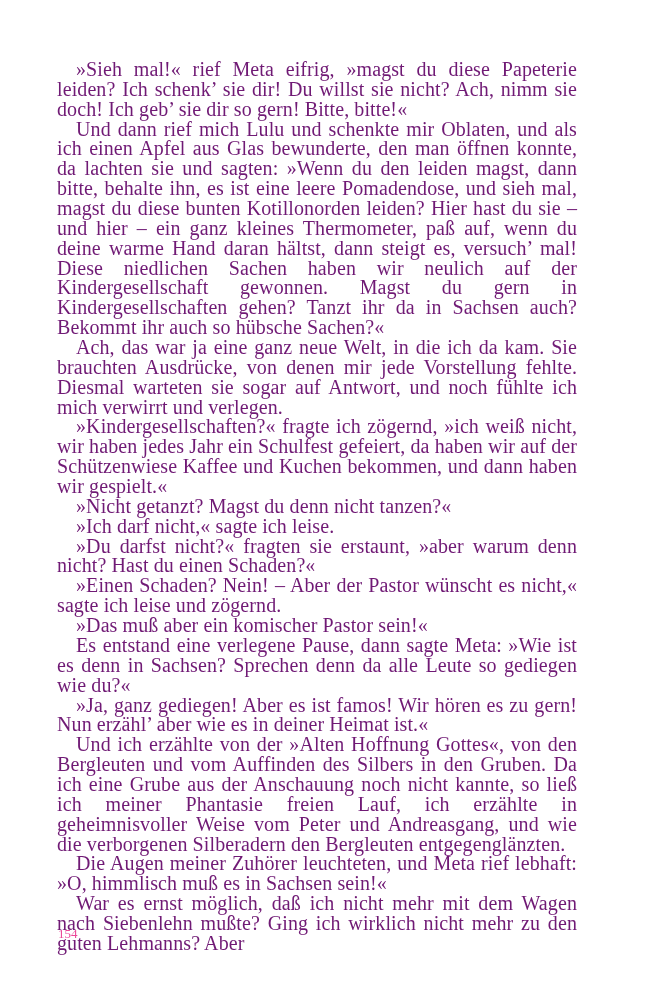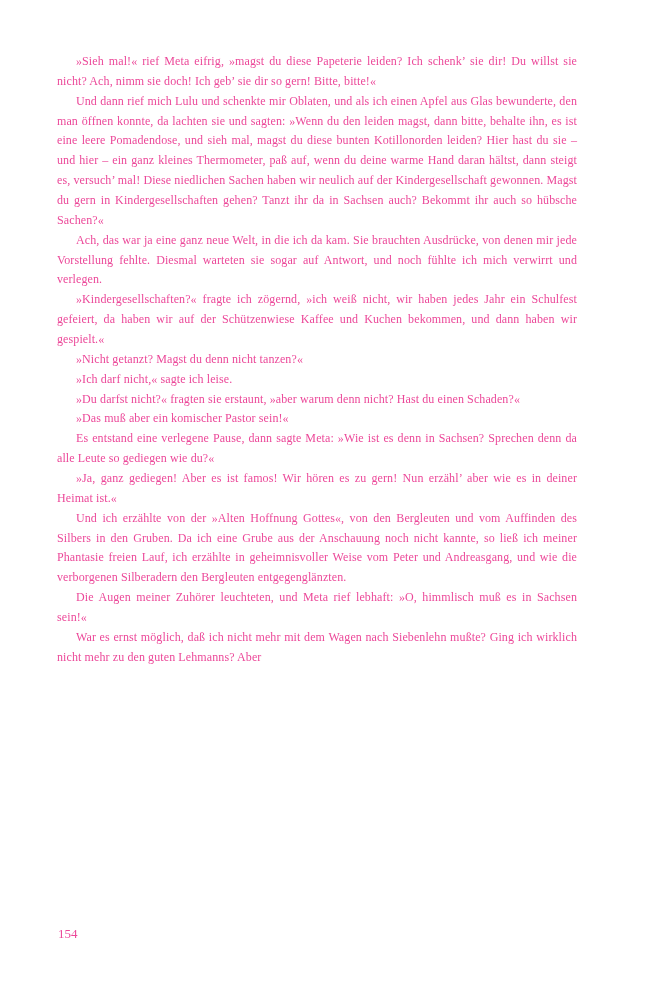--- a/index.html
+++ b/index.html
@@ -15,27 +15,27 @@
   .book-page {
     position: relative;
     width: 660px;
     height: 990px;
     background: #ffffff;
     overflow: hidden;
   }
   .text-block {
     position: absolute;
     left: 57px;
-    top: 52px;
+    top: 60px;
     width: 520px;
     font-family: "Liberation Serif", "DejaVu Serif", serif;
-    font-size: 12px;
+    font-size: 20px;
     line-height: 19.86px;
     text-align: justify;
-    color: #ec4899;
+    color: #701a75;
     letter-spacing: 0.1px;
   }
   .text-block p {
     margin: 0;
     padding: 0;
     text-indent: 19px;
   }
   .page-number {
     position: absolute;
     left: 58px;
@@ -50,20 +50,21 @@
 
 <div class="book-page">
   <div class="text-block">
     <p>»Sieh mal!« rief Meta eifrig, »magst du diese Papeterie leiden? Ich schenk’ sie dir! Du willst sie nicht? Ach, nimm sie doch! Ich geb’ sie dir so gern! Bitte, bitte!«</p>
     <p>Und dann rief mich Lulu und schenkte mir Oblaten, und als ich einen Apfel aus Glas bewunderte, den man öffnen konnte, da lachten sie und sagten: »Wenn du den leiden magst, dann bitte, behalte ihn, es ist eine leere Pomadendose, und sieh mal, magst du diese bunten Kotillonorden leiden? Hier hast du sie – und hier – ein ganz kleines Thermometer, paß auf, wenn du deine warme Hand daran hältst, dann steigt es, versuch’ mal! Diese niedlichen Sachen haben wir neulich auf der Kindergesellschaft gewonnen. Magst du gern in Kindergesellschaften gehen? Tanzt ihr da in Sachsen auch? Bekommt ihr auch so hübsche Sachen?«</p>
     <p>Ach, das war ja eine ganz neue Welt, in die ich da kam. Sie brauchten Ausdrücke, von denen mir jede Vorstellung fehlte. Diesmal warteten sie sogar auf Antwort, und noch fühlte ich mich verwirrt und verlegen.</p>
     <p>»Kindergesellschaften?« fragte ich zögernd, »ich weiß nicht, wir haben jedes Jahr ein Schulfest gefeiert, da haben wir auf der Schützenwiese Kaffee und Kuchen bekommen, und dann haben wir gespielt.«</p>
     <p>»Nicht getanzt? Magst du denn nicht tanzen?«</p>
     <p>»Ich darf nicht,« sagte ich leise.</p>
     <p>»Du darfst nicht?« fragten sie erstaunt, »aber warum denn nicht? Hast du einen Schaden?«</p>
+    <p>»Einen Schaden? Nein! – Aber der Pastor wünscht es nicht,« sagte ich leise und zögernd.</p>
     <p>»Das muß aber ein komischer Pastor sein!«</p>
     <p>Es entstand eine verlegene Pause, dann sagte Meta: »Wie ist es denn in Sachsen? Sprechen denn da alle Leute so gediegen wie du?«</p>
     <p>»Ja, ganz gediegen! Aber es ist famos! Wir hören es zu gern! Nun erzähl’ aber wie es in deiner Heimat ist.«</p>
     <p>Und ich erzählte von der »Alten Hoffnung Gottes«, von den Bergleuten und vom Auffinden des Silbers in den Gruben. Da ich eine Grube aus der Anschauung noch nicht kannte, so ließ ich meiner Phantasie freien Lauf, ich erzählte in geheimnisvoller Weise vom Peter und Andreasgang, und wie die verborgenen Silberadern den Bergleuten entgegenglänzten.</p>
     <p>Die Augen meiner Zuhörer leuchteten, und Meta rief lebhaft: »O, himmlisch muß es in Sachsen sein!«</p>
     <p>War es ernst möglich, daß ich nicht mehr mit dem Wagen nach Siebenlehn mußte? Ging ich wirklich nicht mehr zu den guten Lehmanns? Aber</p>
   </div>
   <div class="page-number">154</div>
 </div>
 

